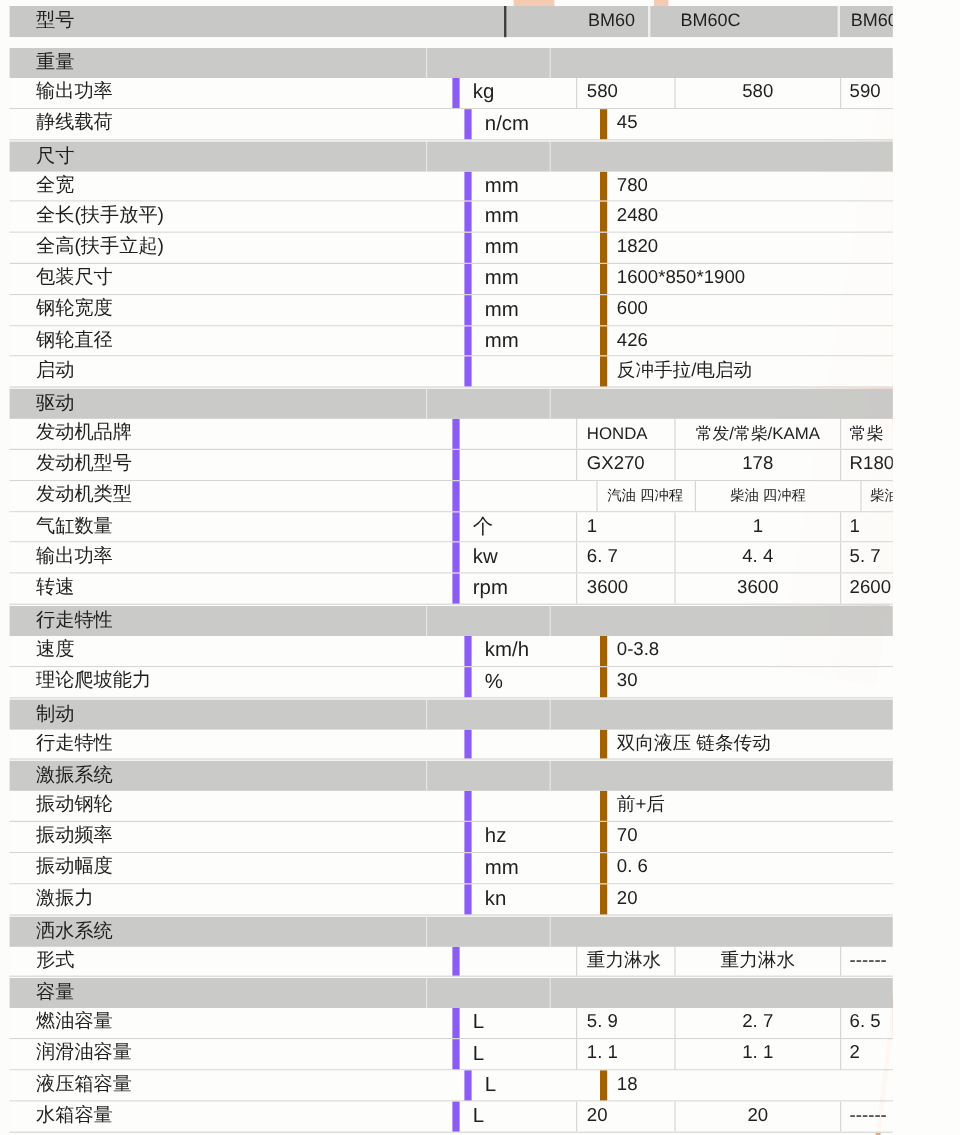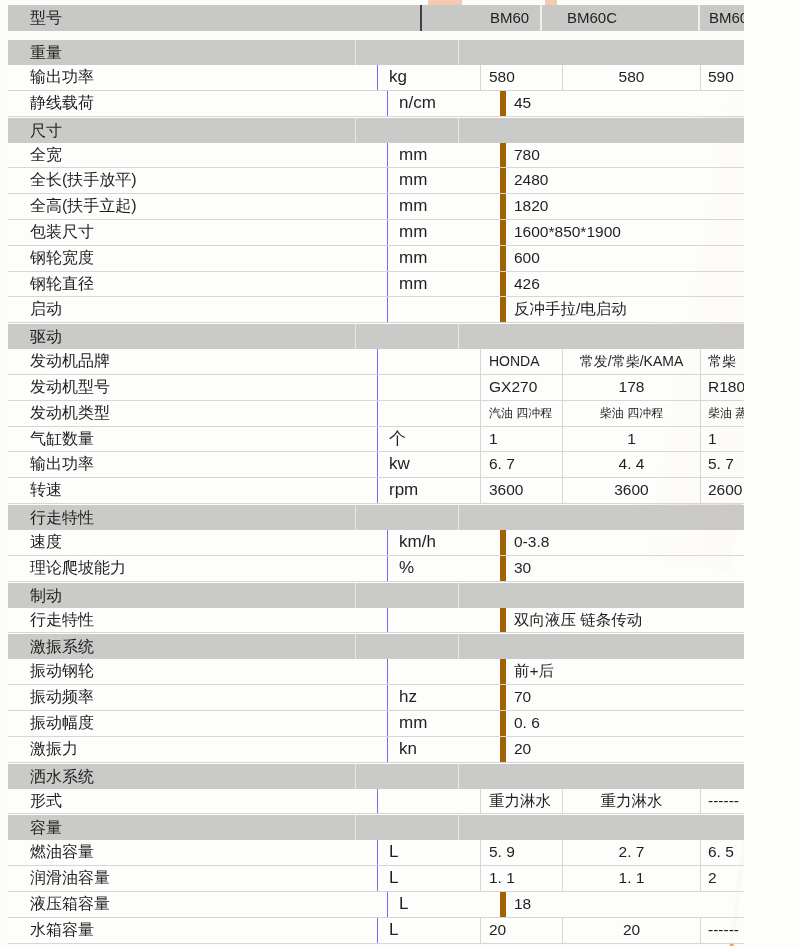--- a/index.html
+++ b/index.html
@@ -76,27 +76,27 @@
     grid-template-columns:369px 103px 82px 138px 90px;
     height:25.8px;line-height:24.5px;
     background:rgba(253,253,252,0.94);
     border-bottom:1px solid #d6d6d4;
     box-sizing:border-box;
     font-size:16px;
   }
   .data-row.span-row{grid-template-columns:369px 103px 310px;gap:10px;}
   .cell{white-space:nowrap;overflow:visible;box-sizing:border-box;}
   .c-label{padding-left:22px;}
-  .c-unit{padding-left:11px;border-left:1px solid #8b5cf6;font-size:17px;}
+  .c-unit{padding-left:11px;border-left:6px solid #8b5cf6;font-size:17px;}
   .c-v1{padding-left:8px;border-left:1px solid #d6d6d4;font-size:15.5px;}
   .c-v2{text-align:center;border-left:1px solid #d6d6d4;font-size:15.5px;}
   .c-v3{padding-left:7px;border-left:1px solid #d6d6d4;font-size:15.5px;}
   .c-vspan{padding-left:8px;border-left:6px solid #a16207;font-size:15.5px;}
   .size-mid .c-v1,.size-mid .c-v2,.size-mid .c-v3{font-size:14px;}
-  .size-small .c-v1,.size-small .c-v2,.size-small .c-v3{font-size:12px;}
+  .size-small .c-v1,.size-small .c-v2,.size-small .c-v3{font-size:12px;margin-left:17px;}
 </style>
 </head>
 <body>
 
 <div class="page">
   <div class="bg-wedge-top"></div>
   <div class="bg-diag-band"></div>
   <div class="bg-strip-right"></div>
   <div class="bg-diag-line"></div>
   <div class="bg-accent-a"></div>

